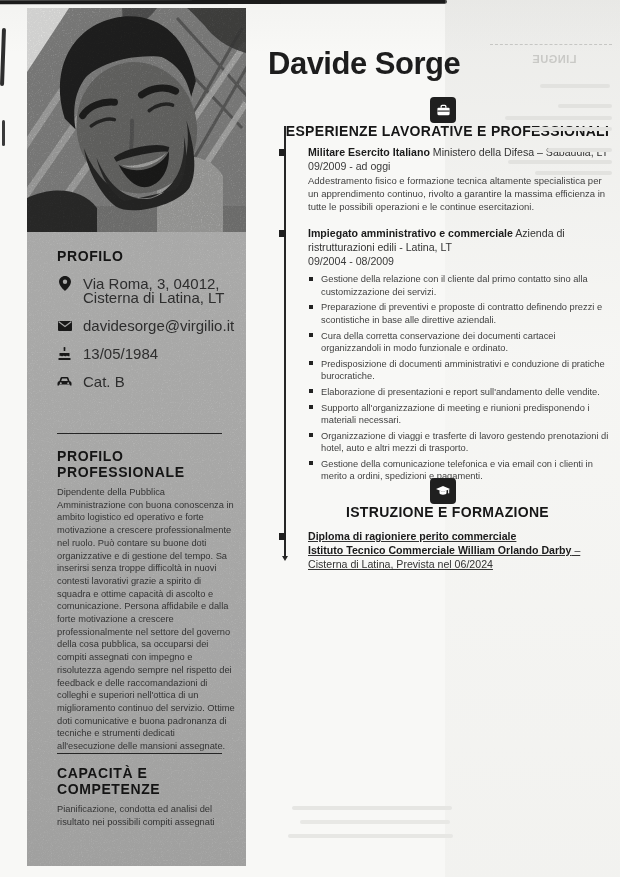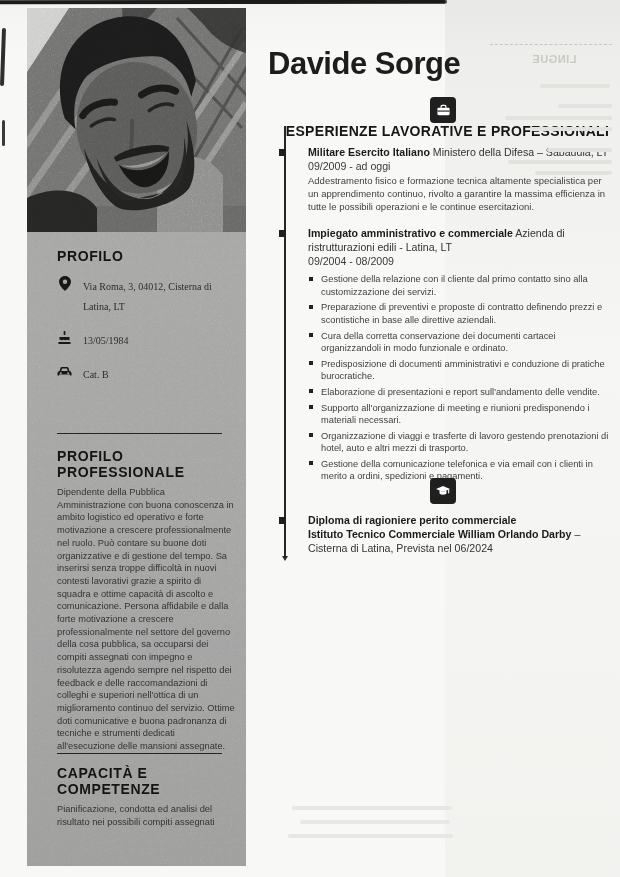--- a/index.html
+++ b/index.html
@@ -27,21 +27,21 @@
     clip-path:polygon(0 0,100% 0,0 100%);}
   .side-inner{position:absolute;left:30px;width:178px;}
   .side-h{font-size:14px;font-weight:bold;letter-spacing:.6px;color:#181818;margin:0;}
   .side-p{font-size:9.3px;line-height:12.7px;color:#3c3c3c;margin:6px 0 0 0;}
   .divider{position:absolute;left:30px;width:165px;border-top:1.6px solid #2c2c2c;}
   
   #contact-list{margin-top:12px;}
   .c-item{display:flex;align-items:flex-start;margin-bottom:13px;}
   .c-ico{width:15px;height:15px;flex:0 0 15px;margin-right:11px;display:flex;align-items:center;justify-content:center;}
   .c-ico svg{display:block;}
-  .c-txt{font-size:10px;line-height:20px;color:#353535;padding-top:1px;font-family:Liberation Serif, serif;}
+  .c-txt{font-size:15px;line-height:14px;color:#353535;padding-top:1px;}
   
   #main{position:absolute;left:268px;top:0;width:346px;height:777px;}
   #name-title{position:absolute;left:0;top:46px;margin:0;font-size:31px;font-weight:800;letter-spacing:-0.5px;color:#1d1d1d;}
   .section{position:absolute;left:0;width:346px;}
   .sec-head{display:flex;align-items:center;flex-direction:column;}
   .sec-ico{width:26px;height:26px;border-radius:4px;background:#1f1f1f;flex:0 0 26px;display:flex;align-items:center;justify-content:center;position:relative;z-index:2;margin-left:4px;}
   .sec-title{font-size:14px;font-weight:bold;letter-spacing:.3px;color:#161616;margin-left:13px;}
   .timeline{position:absolute;left:16px;top:126px;width:2px;height:430px;background:#262626;z-index:1;}
   .timeline:after{content:"";position:absolute;left:-2px;bottom:-5px;border-left:3px solid transparent;border-right:3px solid transparent;border-top:5px solid #262626;}
   .entries{margin:6px 0 0 40px;}
@@ -49,21 +49,21 @@
   .entry + .entry{margin-top:13px;}
   .entry:before{content:"";position:absolute;left:-29px;top:4px;width:7px;height:7px;background:#1f1f1f;z-index:2;}
   .e-title{margin:0;font-size:10.6px;line-height:14px;color:#333;}
   .e-title b{color:#1b1b1b;}
   .e-dates{margin:0;font-size:10.6px;line-height:14px;color:#3a3a3a;}
   .e-desc{margin:2px 0 0 0;font-size:9.5px;line-height:12.8px;color:#3f3f3f;}
   .e-bullets{list-style:none;margin:5px 0 0 0;padding:0;}
   .e-bullets li{position:relative;padding-left:13px;font-size:9.3px;line-height:12.3px;color:#3f3f3f;margin-top:3.5px;}
   .e-bullets li:before{content:"";position:absolute;left:1px;top:3.5px;width:4px;height:4px;background:#222;}
   
-  .edu-entry{position:relative;margin:9px 0 0 40px;}
+  .edu-entry{position:relative;margin:9px 0 0 40px;text-decoration:underline;}
   .edu-entry:before{content:"";position:absolute;left:-29px;top:4px;width:7px;height:7px;background:#1f1f1f;z-index:2;}
   .edu-line{margin:0;font-size:10.6px;line-height:14px;color:#333;}
   .edu-line b{color:#1b1b1b;}
   
   .bleed{position:absolute;pointer-events:none;}
   .bleed-dash{left:490px;top:44px;width:122px;border-top:1px dashed #c6c6c3;}
   .bleed-lingue{left:532px;top:53px;font-size:11px;font-weight:bold;letter-spacing:.5px;color:#c9c9c6;transform:scaleX(-1);filter:blur(.3px);}
   .bleed-bar{position:absolute;height:4px;background:#e2e2df;border-radius:2px;filter:blur(.4px);}
   .b1{left:540px;top:84px;width:70px;}
   .b2{left:558px;top:104px;width:54px;}
@@ -158,20 +158,29 @@
           <div class="c-item">
             <span class="c-ico">
               <svg width="12" height="15" viewBox="0 0 12 15">
                 <path d="M6 0 C2.7 0 0 2.6 0 5.8 C0 10 6 15 6 15 C6 15 12 10 12 5.8 C12 2.6 9.3 0 6 0 Z M6 8 A2.2 2.2 0 1 1 6 3.6 A2.2 2.2 0 0 1 6 8 Z" fill="#1d1d1d"></path>
               </svg>
             </span>
             <span class="c-txt">Via Roma, 3, 04012, Cisterna di Latina, LT</span>
           </div>
           <div class="c-item">
             <span class="c-ico">
+              <svg width="14" height="10" viewBox="0 0 14 10">
+                <rect width="14" height="10" rx="1" fill="#1d1d1d"></rect>
+                <path d="M0.8 0.8 L7 5.4 L13.2 0.8" stroke="#c3c3c2" stroke-width="1.2" fill="none"></path>
+              </svg>
+            </span>
+            <span class="c-txt">davidesorge@virgilio.it</span>
+          </div>
+          <div class="c-item">
+            <span class="c-ico">
               <svg width="13" height="14" viewBox="0 0 13 14">
                 <rect x="5.7" y="0.5" width="1.6" height="3.5" fill="#1d1d1d"></rect>
                 <circle cx="6.5" cy="0.9" r="0.8" fill="#1d1d1d"></circle>
                 <path d="M1.5 6 h10 v3 c-1 1 -2 -0.8 -3.3 0 c-1.2 0.8 -2.2 -0.8 -3.4 0 C3.5 9.8 2.5 8.2 1.5 9 Z" fill="#1d1d1d"></path>
                 <rect x="0.5" y="11" width="12" height="2" fill="#1d1d1d"></rect>
               </svg>
             </span>
             <span class="c-txt">13/05/1984</span>
           </div>
           <div class="c-item">
@@ -247,20 +256,21 @@
 
     <div class="section" style="top:478px">
       <div class="sec-head">
         <span class="sec-ico">
           <svg width="16" height="16" viewBox="0 0 16 16">
             <path d="M8 3 L15 6 L8 9 L1 6 Z" fill="#fff"></path>
             <path d="M4.5 7.5 V10 c0 .9 1.6 1.7 3.5 1.7 s3.5 -.8 3.5 -1.7 V7.5 L8 9 Z" fill="#fff"></path>
             <rect x="13.1" y="6.3" width="1.1" height="4" fill="#fff"></rect>
           </svg>
         </span>
+        <span class="sec-title">ISTRUZIONE E FORMAZIONE</span>
       </div>
       <div id="edu-entries">
           <div class="edu-entry">
             <p class="edu-line"><b>Diploma di ragioniere perito commerciale</b></p>
             <p class="edu-line"><b>Istituto Tecnico Commerciale William Orlando Darby</b><span> – Cisterna di Latina, Prevista nel 06/2024</span></p>
           </div>
         </div>
     </div>
   </div>
 

